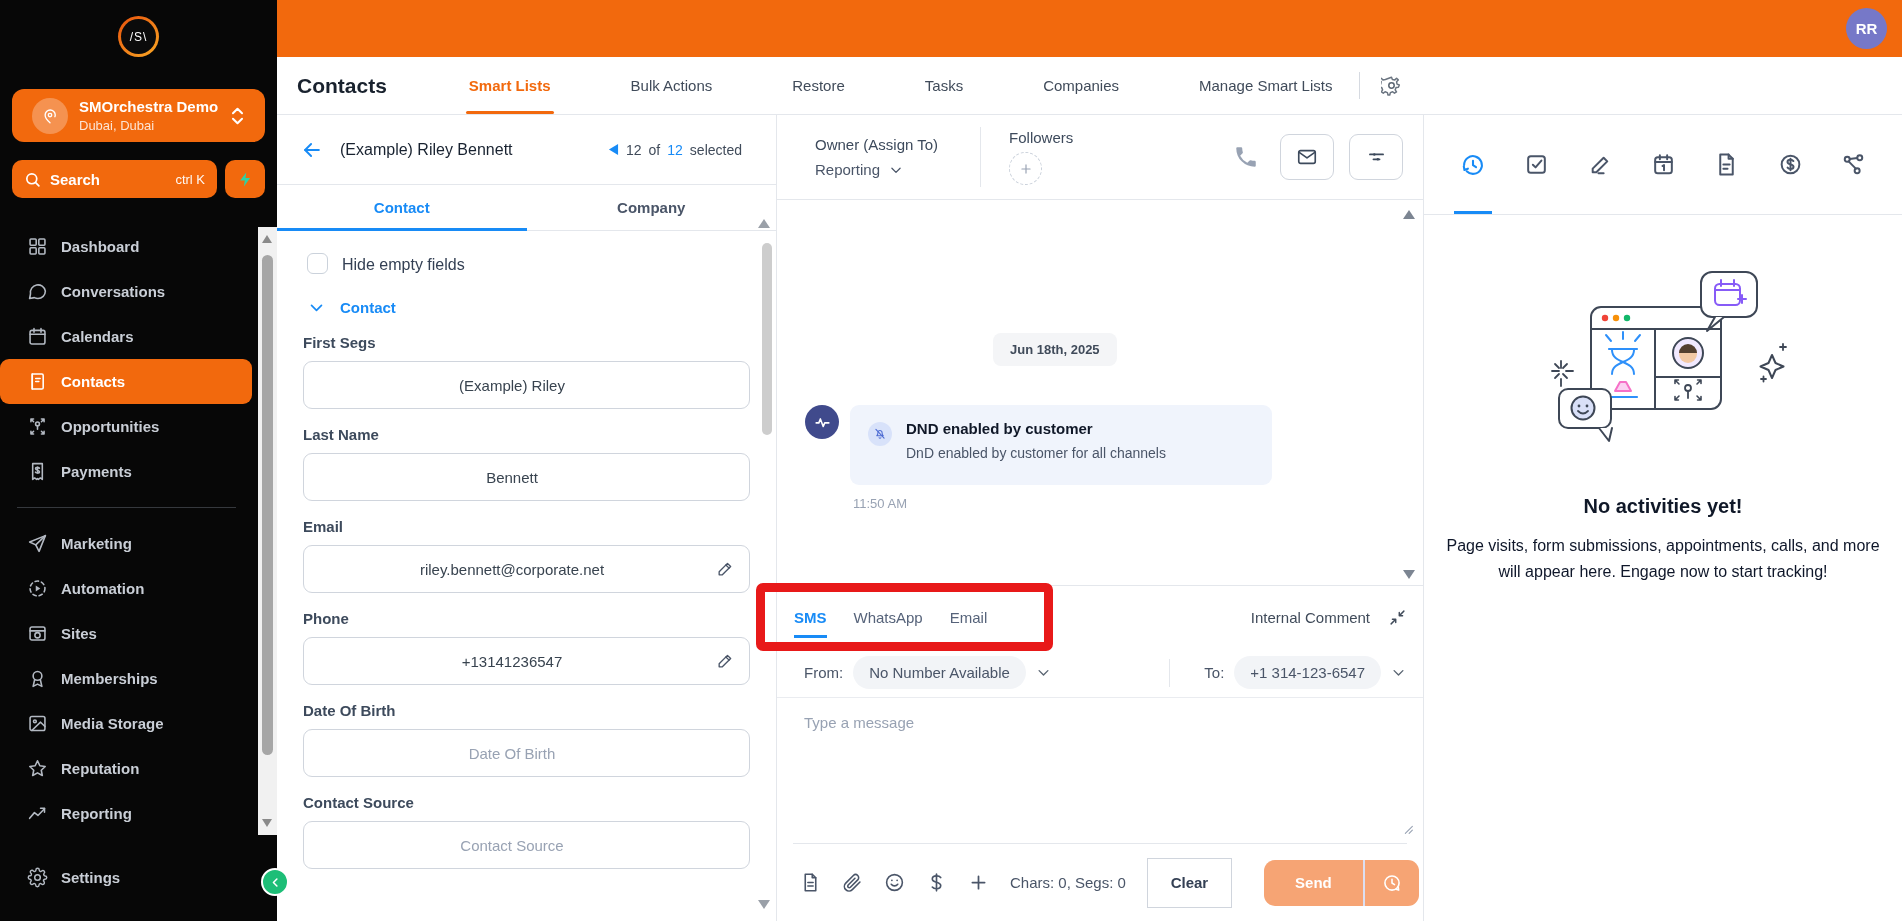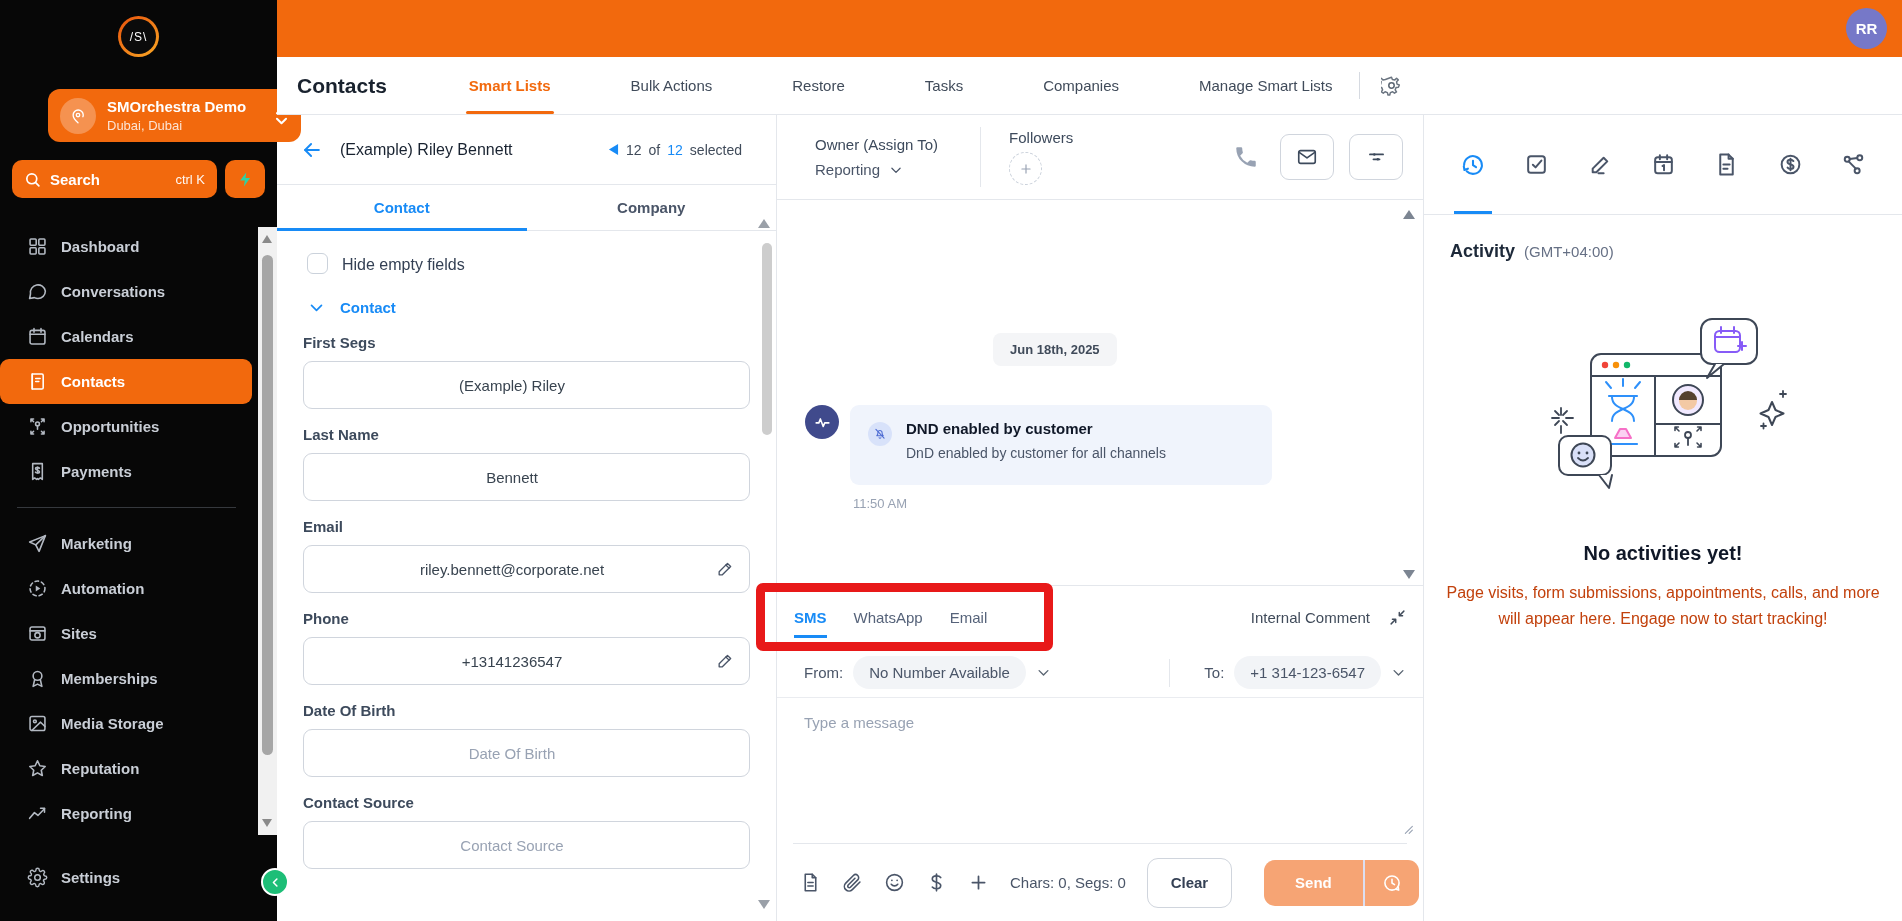--- a/index.html
+++ b/index.html
@@ -8,21 +8,21 @@
   svg{display:block;}
 
   
   .sidebar{position:absolute;left:0;top:0;width:277px;height:921px;background:#070707;}
   .logo{position:absolute;left:0;top:16px;width:277px;display:flex;justify-content:center;}
   .logo-ring{width:41px;height:41px;border-radius:50%;background:linear-gradient(140deg,#e8520c,#f9a825);
              display:flex;align-items:center;justify-content:center;}
   .logo-in{width:35px;height:35px;border-radius:50%;background:#0b0b0b;color:#fff;font-size:12px;
            display:flex;align-items:center;justify-content:center;letter-spacing:1px;}
   .org-btn{position:absolute;left:12px;top:89px;width:253px;height:53px;background:#F2690D;border:none;
-           border-radius:12px;display:flex;align-items:center;padding:0 12px;gap:11px;cursor:pointer;font-family:inherit;margin-left:36px;}
+           border-radius:12px;display:flex;align-items:center;padding:0 20px;gap:11px;cursor:pointer;font-family:inherit;}
   .org-ic{width:36px;height:36px;border-radius:50%;background:rgba(255,255,255,.28);display:flex;
           align-items:center;justify-content:center;color:#fff;flex:none;}
   .org-txt{display:flex;flex-direction:column;align-items:flex-start;gap:3px;}
   .org-name{color:#fff;font-size:15px;font-weight:bold;}
   .org-loc{color:rgba(255,255,255,.82);font-size:13px;}
   .org-chev{margin-left:auto;color:#fff;}
   .search-row{position:absolute;left:12px;top:160px;width:253px;display:flex;gap:8px;}
   .searchbox{flex:1;height:38px;background:#F2690D;border-radius:10px;display:flex;align-items:center;
              gap:9px;padding:0 12px;color:#fff;cursor:text;}
   .search-label{font-size:15px;font-weight:bold;}
@@ -141,39 +141,39 @@
   .ft-chev{color:#5A6572;cursor:pointer;}
   .ft-div{width:1px;height:28px;background:#E4E7EC;margin-left:auto;}
   .to-group{display:flex;align-items:center;gap:10px;margin-left:24px;}
   .msg-box{flex:1;position:relative;padding:16px 16px 0 27px;cursor:text;}
   .msg-ph{font-size:15px;color:#98A2B3;}
   .resize-ic{position:absolute;right:9px;bottom:8px;color:#98A2B3;}
   .comp-divider{height:1px;background:#E4E7EC;margin:0 16px;flex:none;}
   .comp-toolbar{height:77px;display:flex;align-items:center;padding:0 14px 0 23px;gap:21px;flex:none;}
   .tool-ic{color:#4A5568;cursor:pointer;}
   .counter{font-size:15px;color:#4A5568;white-space:nowrap;}
-  .clear-btn{margin-left:auto;width:85px;height:50px;background:#fff;border:1px solid #D0D5DD;border-radius:11px;
+  .clear-btn{margin-left:auto;width:85px;height:50px;background:#fff;border:1px solid #D0D5DD;border-radius:0;
              font-size:15px;font-weight:bold;color:#344054;cursor:pointer;font-family:inherit;flex:none;}
   .send-combo{display:flex;height:46px;border-radius:11px;overflow:hidden;margin-left:11px;flex:none;}
   .send-main{width:99px;background:#F6A474;color:#fff;font-size:15px;font-weight:bold;border:none;font-family:inherit;cursor:default;}
   .send-sep{width:2px;background:#DCDFF1;}
   .send-clock{width:54px;background:#F6A474;border:none;color:#fff;display:flex;align-items:center;justify-content:center;cursor:pointer;}
 
   
   .rp-tabs{height:100px;border-bottom:1px solid #E4E7EC;display:flex;align-items:center;justify-content:space-between;
            padding:0 36px;box-sizing:border-box;}
   .rp-tab{color:#4A5568;cursor:pointer;position:relative;height:100%;display:flex;align-items:center;}
   .rp-tab.active{color:#188BF6;}
   .rp-tab.active::after{content:"";position:absolute;left:-6px;right:-6px;bottom:0;height:3px;background:#188BF6;}
   .rp-head{padding:26px 26px 0;display:flex;align-items:baseline;gap:9px;}
   .rp-title{font-size:18px;font-weight:bold;color:#1D2939;}
   .rp-tz{font-size:15px;color:#667085;}
   .illus{display:flex;justify-content:center;margin-top:52px;}
   .empty-title{text-align:center;font-size:20px;font-weight:bold;color:#101828;margin-top:32px;}
-  .empty-desc{width:438px;margin:15px auto 0;text-align:center;font-size:16px;color:#c2410c;line-height:1.62;}
+  .empty-desc{width:438px;margin:15px auto 0;text-align:center;font-size:16px;color:#0f172a;line-height:1.62;}
 
   
   .red-box{position:absolute;left:756px;top:583px;width:297px;height:68px;border:9px solid #E81919;
            border-radius:7px;z-index:40;pointer-events:none;box-sizing:border-box;}
 </style>
 </head>
 <body>
 
 <div class="screen">
 
@@ -711,24 +711,20 @@
         <span class="rp-tab">
           <svg width="25" height="25" viewBox="0 0 24 24" fill="none" stroke="currentColor" stroke-width="1.9" stroke-linecap="round" stroke-linejoin="round">
               <circle cx="6" cy="7" r="2.4"></circle>
               <circle cx="18" cy="5.5" r="2.4"></circle>
               <circle cx="15.5" cy="18" r="2.4"></circle>
               <path d="M8.4 6.7l7.2-1M7.3 9l6.9 7"></path>
             </svg>
         </span>
       </div>
 
-      <div class="rp-head">
-        <span class="rp-title">Activity</span>
-        <span class="rp-tz">(GMT+04:00)</span>
-      </div>
 
       <div class="illus">
         <svg width="268" height="196" viewBox="0 0 268 196" fill="none" stroke-linecap="round" stroke-linejoin="round">
 
           <rect x="62" y="40" width="130" height="102" rx="10" fill="#fff" stroke="#3E4756" stroke-width="2"></rect>
           <path d="M62 62h130" stroke="#3E4756" stroke-width="2"></path>
           <circle cx="76" cy="51" r="3.2" fill="#F04438"></circle>
             <circle cx="87" cy="51" r="3.2" fill="#F79009"></circle>
             <circle cx="98" cy="51" r="3.2" fill="#12B76A"></circle>
           <path d="M126 62v80" stroke="#3E4756" stroke-width="2"></path>

